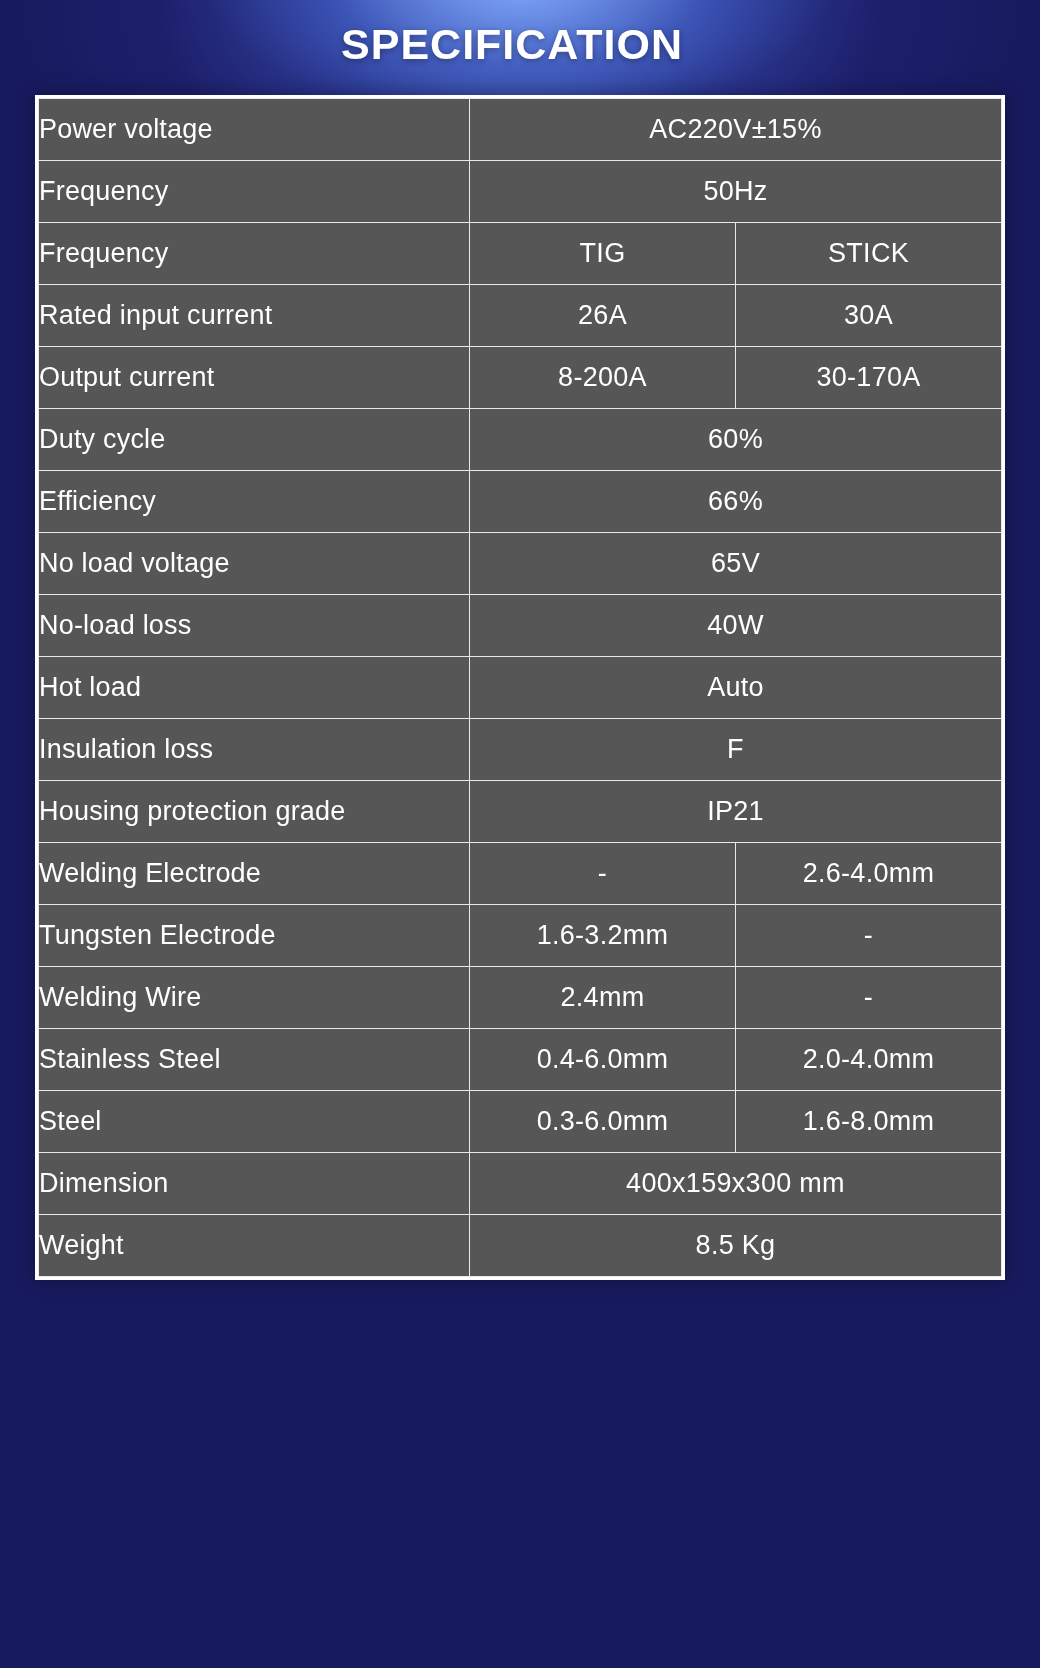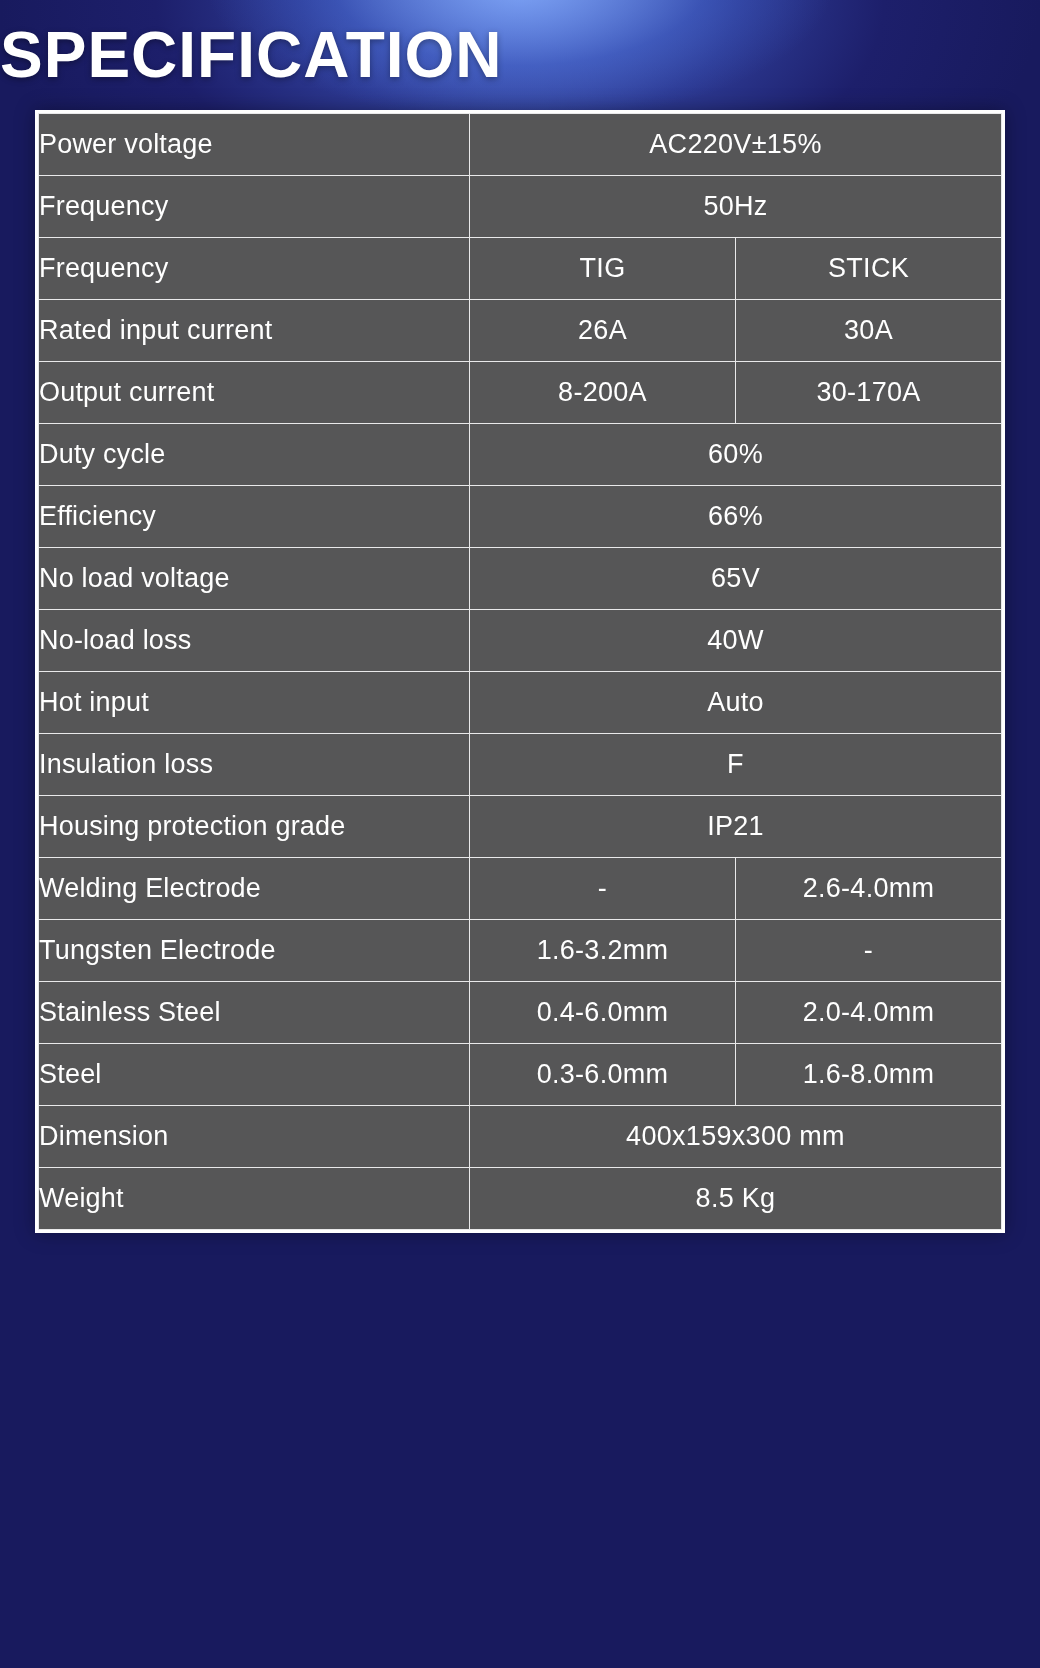--- a/index.html
+++ b/index.html
@@ -24,34 +24,34 @@
   #page::before {
     content: "";
     position: absolute;
     left: 0; right: 0; top: 0;
     height: 300px;
     background: radial-gradient(ellipse 420px 190px at 50% -20px, rgba(140,180,255,0.75) 0%, rgba(70,110,220,0.35) 45%, rgba(30,40,120,0) 75%);
     pointer-events: none;
   }
   .title {
     position: relative;
-    text-align: left;
+    text-align: center;
     color: #ffffff;
-    font-size: 64px;
+    font-size: 43px;
     font-weight: bold;
     letter-spacing: 1px;
     padding-top: 22px;
     padding-right: 16px;
     line-height: 1.05;
     font-family: "Liberation Sans", sans-serif;
     text-shadow: 0 2px 6px rgba(0,0,0,0.35);
   }
   .table-wrap {
     position: relative;
-    margin: 21px 35px 0 35px;
+    margin: 28px 35px 0 35px;
     border: 3px solid #ffffff;
     background: #4f4f50;
     box-shadow: 0 0 18px rgba(0,0,0,0.35);
   }
   table.spec {
     width: 100%;
     border-collapse: collapse;
     table-layout: fixed;
     background: #585859;
   }
@@ -122,39 +122,44 @@
           </tr>
           <tr>
             <td class="label">No load voltage</td>
             <td class="value" colspan="2">65V</td>
           </tr>
           <tr>
             <td class="label">No-load loss</td>
             <td class="value" colspan="2">40W</td>
           </tr>
           <tr>
-            <td class="label">Hot input</td>
+            <td class="label">Hot load</td>
             <td class="value" colspan="2">Auto</td>
           </tr>
           <tr>
             <td class="label">Insulation loss</td>
             <td class="value" colspan="2">F</td>
           </tr>
           <tr>
             <td class="label">Housing protection grade</td>
             <td class="value" colspan="2">IP21</td>
           </tr>
           <tr>
             <td class="label">Welding Electrode</td>
             <td class="value dual">-</td>
             <td class="value dual">2.6-4.0mm</td>
           </tr>
           <tr>
             <td class="label">Tungsten Electrode</td>
             <td class="value dual">1.6-3.2mm</td>
+            <td class="value dual">-</td>
+          </tr>
+          <tr>
+            <td class="label">Welding Wire</td>
+            <td class="value dual">2.4mm</td>
             <td class="value dual">-</td>
           </tr>
           <tr>
             <td class="label">Stainless Steel</td>
             <td class="value dual">0.4-6.0mm</td>
             <td class="value dual">2.0-4.0mm</td>
           </tr>
           <tr>
             <td class="label">Steel</td>
             <td class="value dual">0.3-6.0mm</td>

